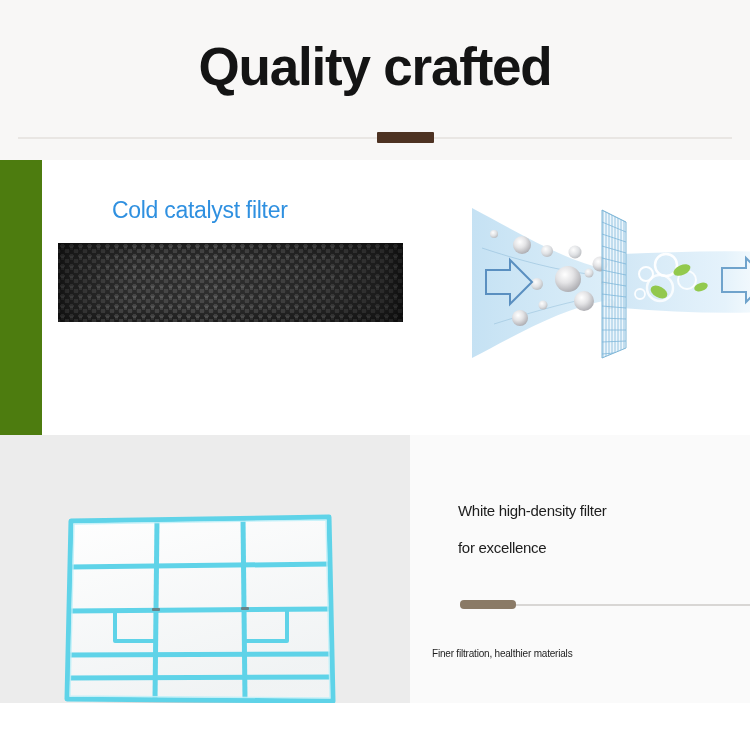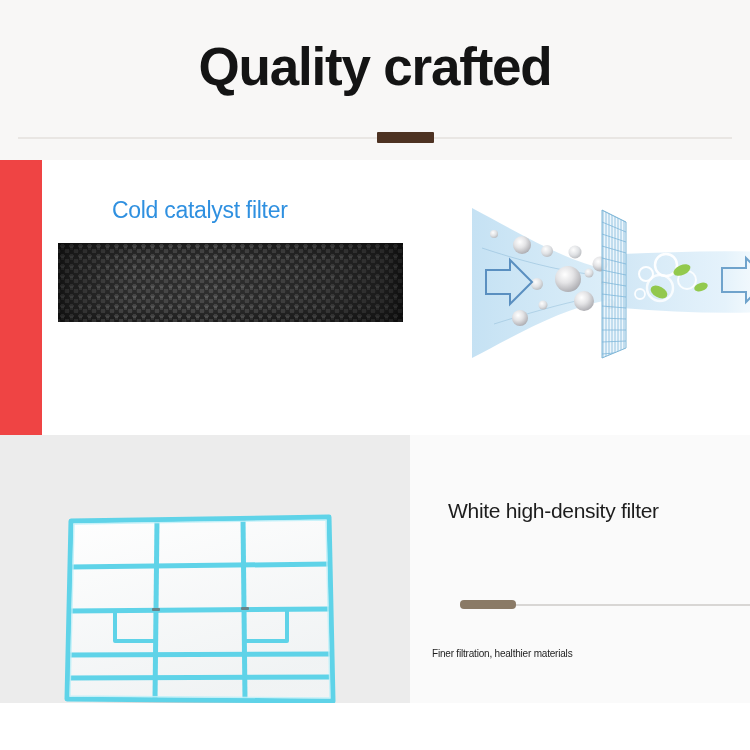--- a/index.html
+++ b/index.html
@@ -8,21 +8,21 @@
     background: #ffffff;
   }
   body {
     font-family: "Liberation Sans", sans-serif;
   }
   #page {
     position: relative;
     width: 750px;
     height: 703px;
     overflow: hidden;
-    background: #ef4444;
+    background: #4d7c0f;
   }
 
   
   .header {
     position: absolute;
     left: 0; top: 0;
     width: 750px;
     height: 160px;
     background: #f8f7f6;
   }
@@ -140,24 +140,24 @@
   }
   .sec2-right {
     position: absolute;
     left: 410px; top: 435px;
     width: 340px;
     height: 315px;
     background: #fafafa;
   }
   .sec2-heading {
     position: absolute;
-    left: 448px;
+    left: 458px;
     top: 492px;
     width: 280px;
-    font-size: 21px;
+    font-size: 15px;
     line-height: 37px;
     color: #1d1d1d;
     letter-spacing: -0.3px;
   }
   .sec2-rule {
     position: absolute;
     left: 460px;
     top: 604px;
     width: 290px;
     height: 2px;
@@ -348,20 +348,21 @@
       </g>
 
       <g stroke="#bff0f8" stroke-width="1.4" fill="none" opacity="0.85">
         <polygon points="19,19 271,15 275,193 15,191"></polygon>
       </g>
     </svg>
   </div>
 
   <div class="sec2-heading">
     <div>White high-density filter</div>
+    <div>for excellence</div>
   </div>
 
   <div class="sec2-rule"></div>
   <div class="sec2-accent"></div>
 
   <div class="sec2-caption">Finer filtration, healthier materials</div>
 
 </div>
 
 </body></html>

